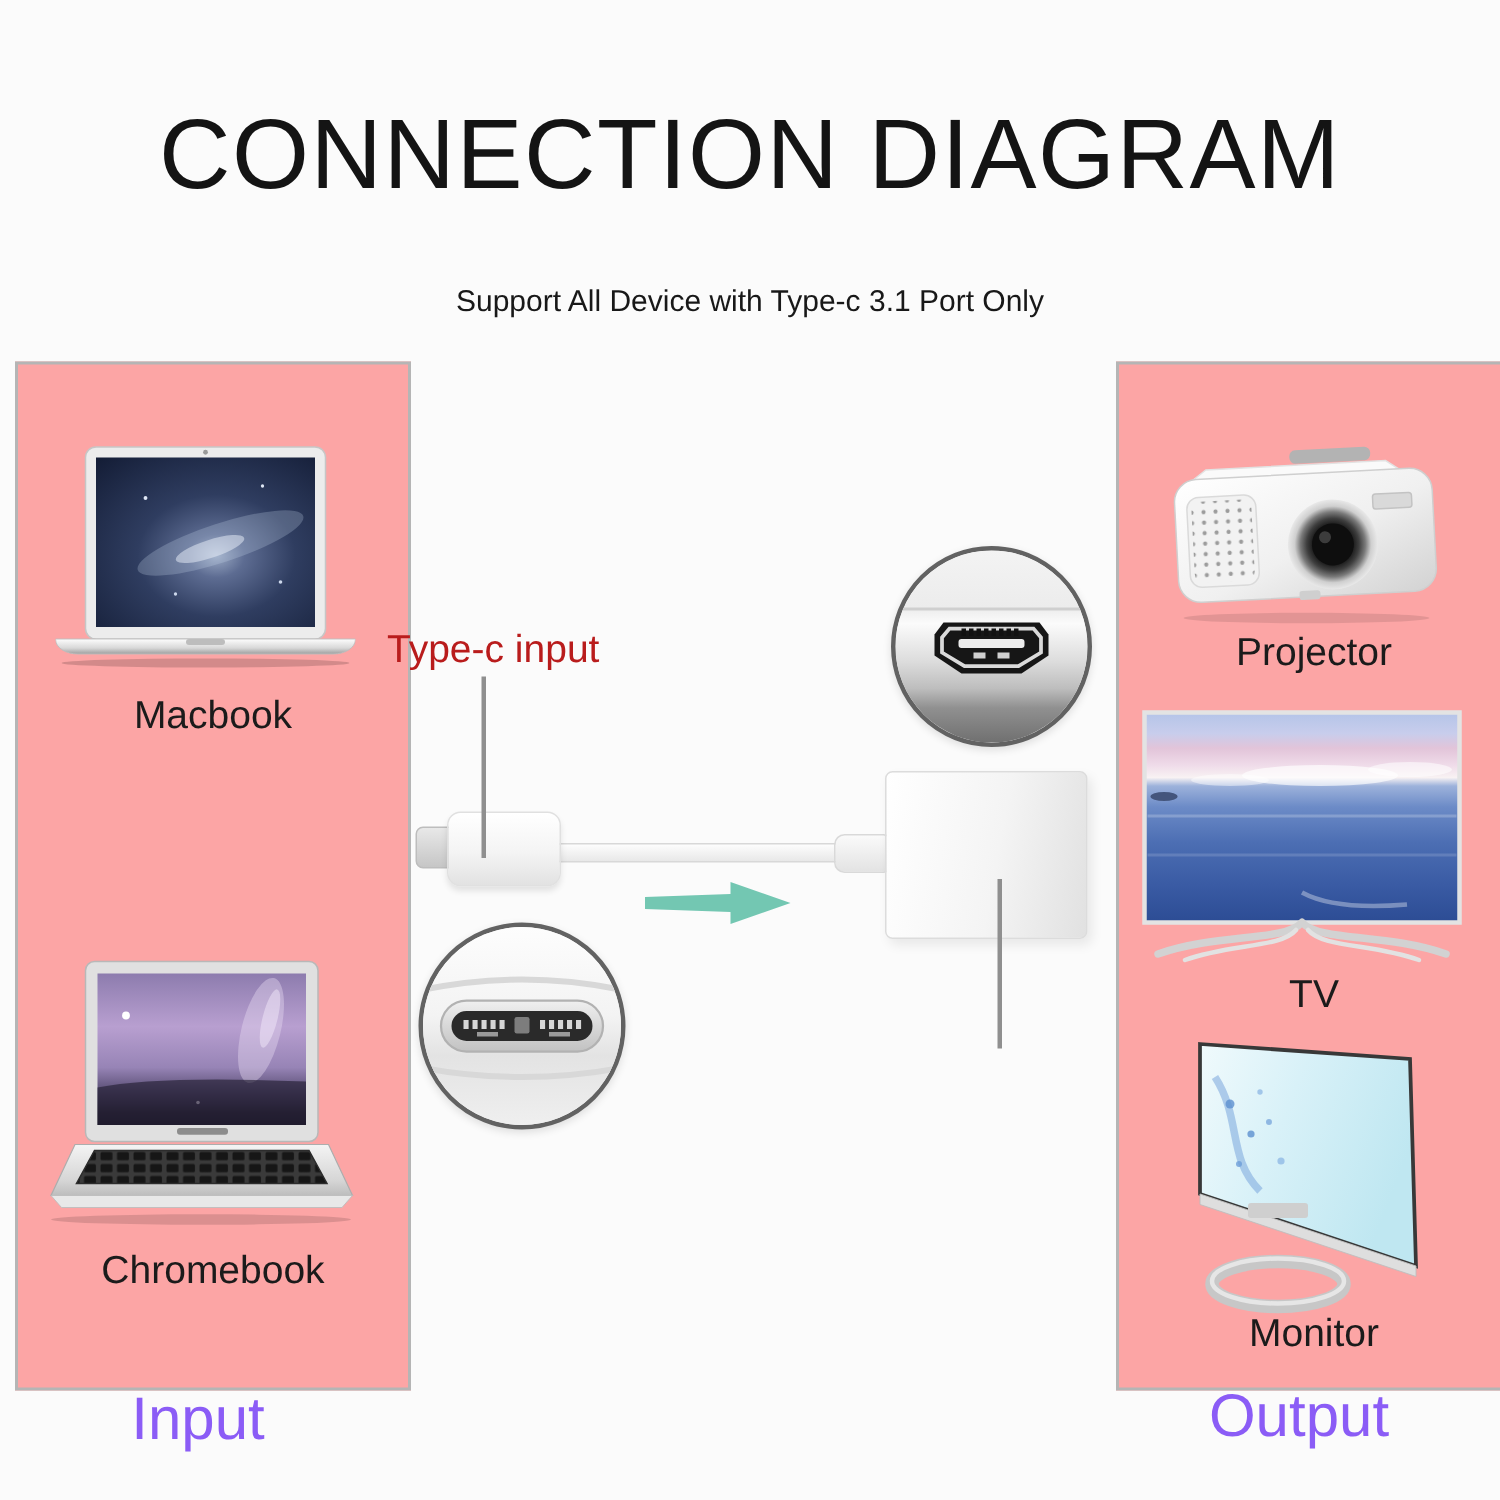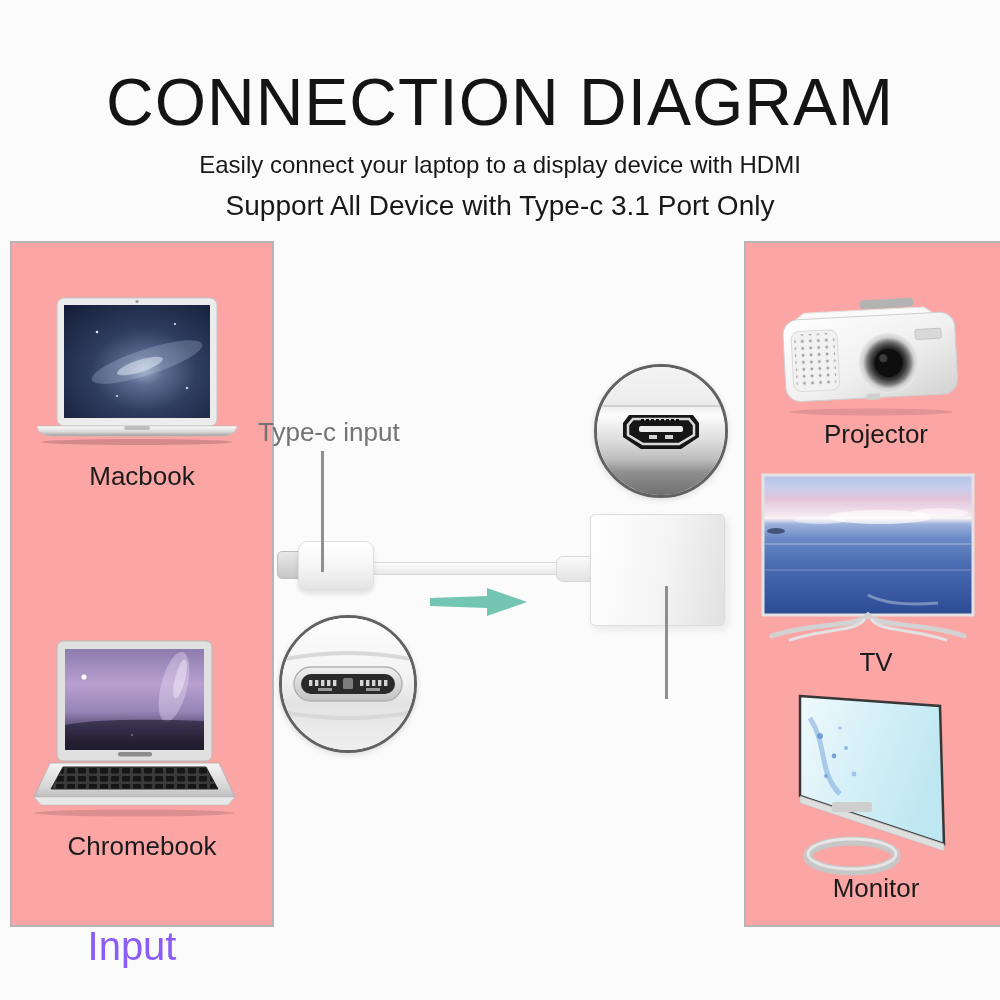--- a/index.html
+++ b/index.html
@@ -8,21 +8,21 @@
     background:#fbfbfb;color:#1b1b1b;
     font-family:"Liberation Sans", sans-serif;
   }
   .page{position:absolute;inset:0;}
   .title{
     position:absolute;top:64px;left:0;width:100%;margin:0;
     text-align:center;font-size:66px;font-weight:400;letter-spacing:1px;color:#141414;
   }
   .sub{position:absolute;left:0;width:100%;margin:0;text-align:center;font-weight:400;color:#181818;}
   .sub1{top:151px;font-size:24px;}
-  .sub2{top:190px;font-size:28px;}
+  .sub2{top:190px;font-size:20px;}
 
   .panel{position:absolute;top:241px;width:244px;height:682px;border:2px solid #b5b5b5;background:#fca5a5;padding-left:16px;}
   .input-panel{left:10px;}
   .output-panel{left:744px;}
 
   .fig{position:absolute;}
   .fig svg{display:block;width:100%;height:100%;}
   .devlabel{position:absolute;left:0;width:100%;text-align:center;font-size:26px;color:#1b1b1b;}
 
   .mac{left:25px;top:53px;width:200px;height:152px;}
@@ -34,21 +34,21 @@
   .prj-label{top:176px;}
   .tv{left:14px;top:230px;width:216px;height:172px;}
   .tv-label{top:404px;}
   .mon{left:42px;top:441px;width:168px;height:194px;}
   .mon-label{top:630px;}
 
   .bottom-label{position:absolute;width:244px;text-align:center;font-size:40px;color:#8b5cf6;}
   .input-word{left:10px;top:924px;}
   .output-word{left:744px;top:922px;}
 
-  .typec-label{position:absolute;left:258px;top:417px;font-size:26px;color:#737373;}
+  .typec-label{position:absolute;left:258px;top:417px;font-size:26px;color:#b91c1c;}
   .hdmi-label{position:absolute;left:597px;top:700px;font-size:27px;color:#161616;}
   .leader{position:absolute;width:3px;background:#8f8f8f;}
   .typec-line{left:321px;top:451px;height:121px;z-index:6;}
   .hdmi-line{left:665px;top:586px;height:113px;z-index:6;}
 
   
   .plug-tip{position:absolute;left:277px;top:551px;width:26px;height:26px;border-radius:5px;
     background:linear-gradient(180deg,#e8e8e8,#c6c6c6);border:1px solid #bdbdbd;z-index:2;}
   .plug-body{position:absolute;left:298px;top:541px;width:74px;height:48px;border-radius:9px;
     background:linear-gradient(180deg,#ffffff 0%,#f4f4f4 55%,#e2e2e2 100%);
@@ -68,21 +68,20 @@
   .hdmi-callout{left:594px;top:364px;width:128px;height:128px;}
   .typec-callout{left:279px;top:615px;width:132px;height:132px;}
   .callout svg{display:block;width:100%;height:100%;}
 </style>
 </head>
 <body>
 
 <div class="page">
 
   <h1 class="title">CONNECTION DIAGRAM</h1>
-  <p class="sub sub1">Easily connect your laptop to a display device with HDMI</p>
   <p class="sub sub2">Support All Device with Type-c 3.1 Port Only</p>
 
   <div class="panel input-panel">
 
     <div class="fig mac">
       <svg viewBox="0 0 200 152" xmlns="http://www.w3.org/2000/svg">
         <defs>
           <radialGradient id="macsc" cx="55%" cy="58%" r="80%">
             <stop offset="0%" stop-color="#9aa9c4"></stop>
             <stop offset="16%" stop-color="#5d6c92"></stop>
@@ -329,14 +328,15 @@
         <rect x="102" y="62" width="3.4" height="6"></rect>
       </g>
       <rect x="61" y="60" width="10" height="11" rx="1.5" fill="#7d7d7d"></rect>
       <rect x="36" y="70" width="14" height="3" fill="#9a9a9a"></rect>
       <rect x="84" y="70" width="14" height="3" fill="#9a9a9a"></rect>
     </svg>
   </div>
 
 
   <div class="bottom-label input-word">Input</div>
+  <div class="bottom-label output-word">Output</div>
 
 </div>
 
 </body></html>

